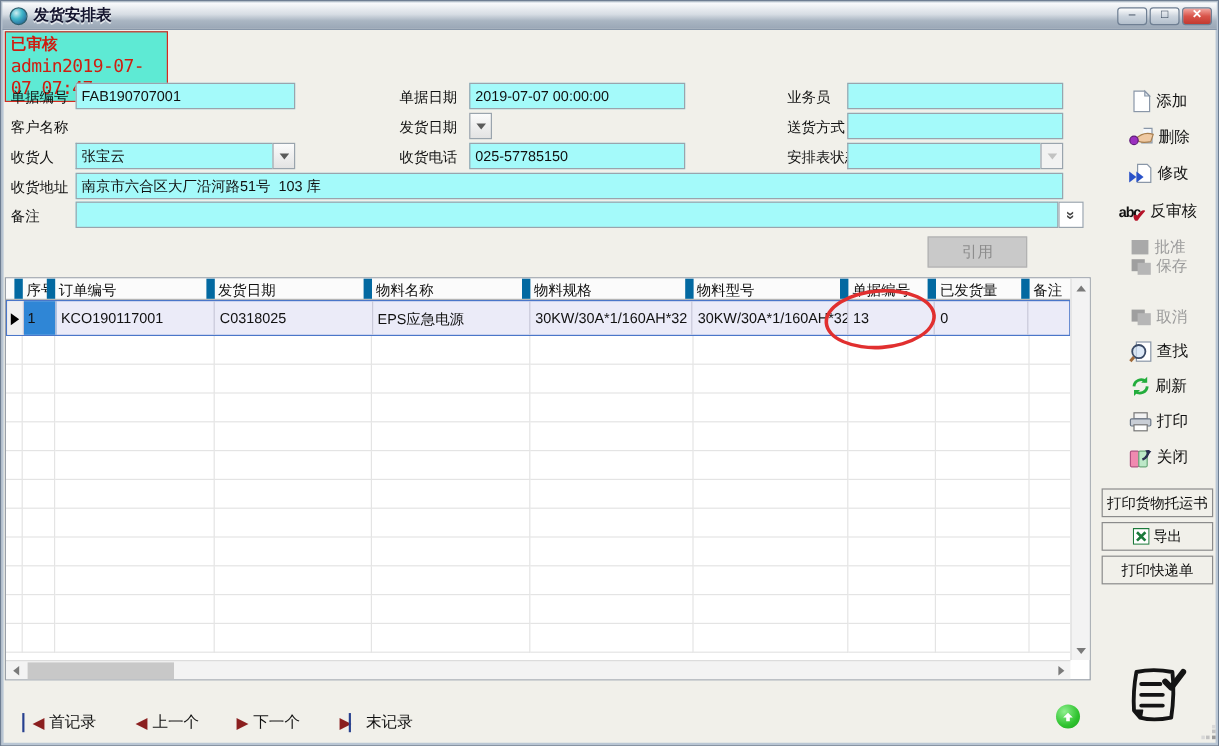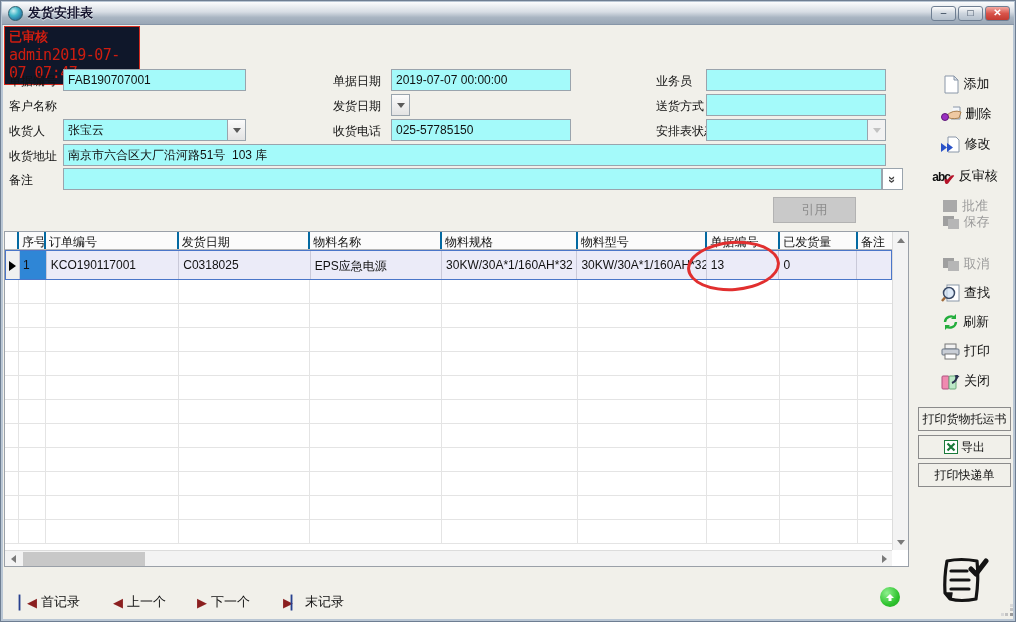--- a/index.html
+++ b/index.html
@@ -16,21 +16,21 @@
              border:1px solid #2d5f6e; margin:0 5px 0 2px; }
   .title-text { font-size:13px; font-weight:bold; color:#14142e; text-shadow:0 1px 0 rgba(255,255,255,.65); }
   .winbtns { margin-left:auto; display:flex; gap:2px; }
   .winbtn { width:25px; height:15px; border:1px solid #6f7f93; border-radius:3px;
             background:linear-gradient(#fdfdfd,#cdd5de 50%,#b3bfcc);
             font-size:10px; line-height:12px; text-align:center; color:#2a3a4e; cursor:default; }
   .winbtn.close { background:linear-gradient(#f3a9a2,#d9544a 50%,#c23a31); color:#fff; font-weight:bold; }
 
   
   .status-box { position:absolute; left:3px; top:25px; width:136px; padding:1px 4px 2px;
-                background:#0f172a; border:1px solid #d42a1e; }
+                background:#5eead4; border:1px solid #d42a1e; }
   .status-line1 { font-size:13px; font-weight:bold; color:#cf1d10; }
   .status-line2 { font-size:15px; color:#cf1d10; font-family:"DejaVu Sans Mono",monospace; letter-spacing:-0.5px; }
 
   
   .flabel { position:absolute; font-size:12px; color:#111; }
   .ffield { position:absolute; height:22px; }
   .tb { width:100%; height:100%; background:#a4fafa; border:1px solid #9aa4ad;
         font-size:12px; padding:2px 4px; font-family:"Liberation Sans",sans-serif; color:#111; }
   .combo { display:flex; }
   .combo .tb { flex:1; border-right:none; }
@@ -44,21 +44,21 @@
                  display:flex; align-items:center; justify-content:center; }
   .dbl-chevron span { display:inline-block; transform:rotate(90deg); font-size:13px; color:#444; font-weight:bold; }
   .quote-btn { position:absolute; left:772px; top:196px; width:83px; height:26px;
                background:#c9c9c9; border:1px solid #b2b2b2; color:#8d8d8d; font-size:13px; }
 
   
   .grid-wrap { position:absolute; left:3px; top:230px; width:905px; height:336px;
                background:#fff; border:1px solid #9aa0a8; }
   .grid-body { position:absolute; left:0; top:0; right:16px; bottom:16px; overflow:hidden; }
   .grid-header { display:flex; height:18px; background:#fbfbfb; border-bottom:1px solid #b5b5b5; }
-  .hcell { font-size:12px; color:#111; padding:2px 0 0 3px; border-right:2px solid #0369a1;
+  .hcell { font-size:12px; color:#111; padding:2px 0 0 3px; border-right:7px solid #0369a1;
            overflow:hidden; white-space:nowrap; }
   .grid-row { display:flex; height:30px; background:#ebebf8; border:1px solid #4a76c9; }
   .rcell { font-size:12px; color:#111; padding:7px 0 0 4px; border-right:1px solid #c9c9d9;
            overflow:hidden; white-space:nowrap; }
   .rcell.selcol { padding:0; background:#f0f0f0; position:relative; }
   .row-arrow { position:absolute; left:3px; top:10px; width:0; height:0;
                border-top:5px solid transparent; border-bottom:5px solid transparent; border-left:7px solid #000; }
   .rcell.seq { background:#2f86d6; padding-left:3px; }
   .erow { display:flex; height:24px; }
   .ecell { border-right:1px solid #e4e4e4; border-bottom:1px solid #e4e4e4; height:100%; }

